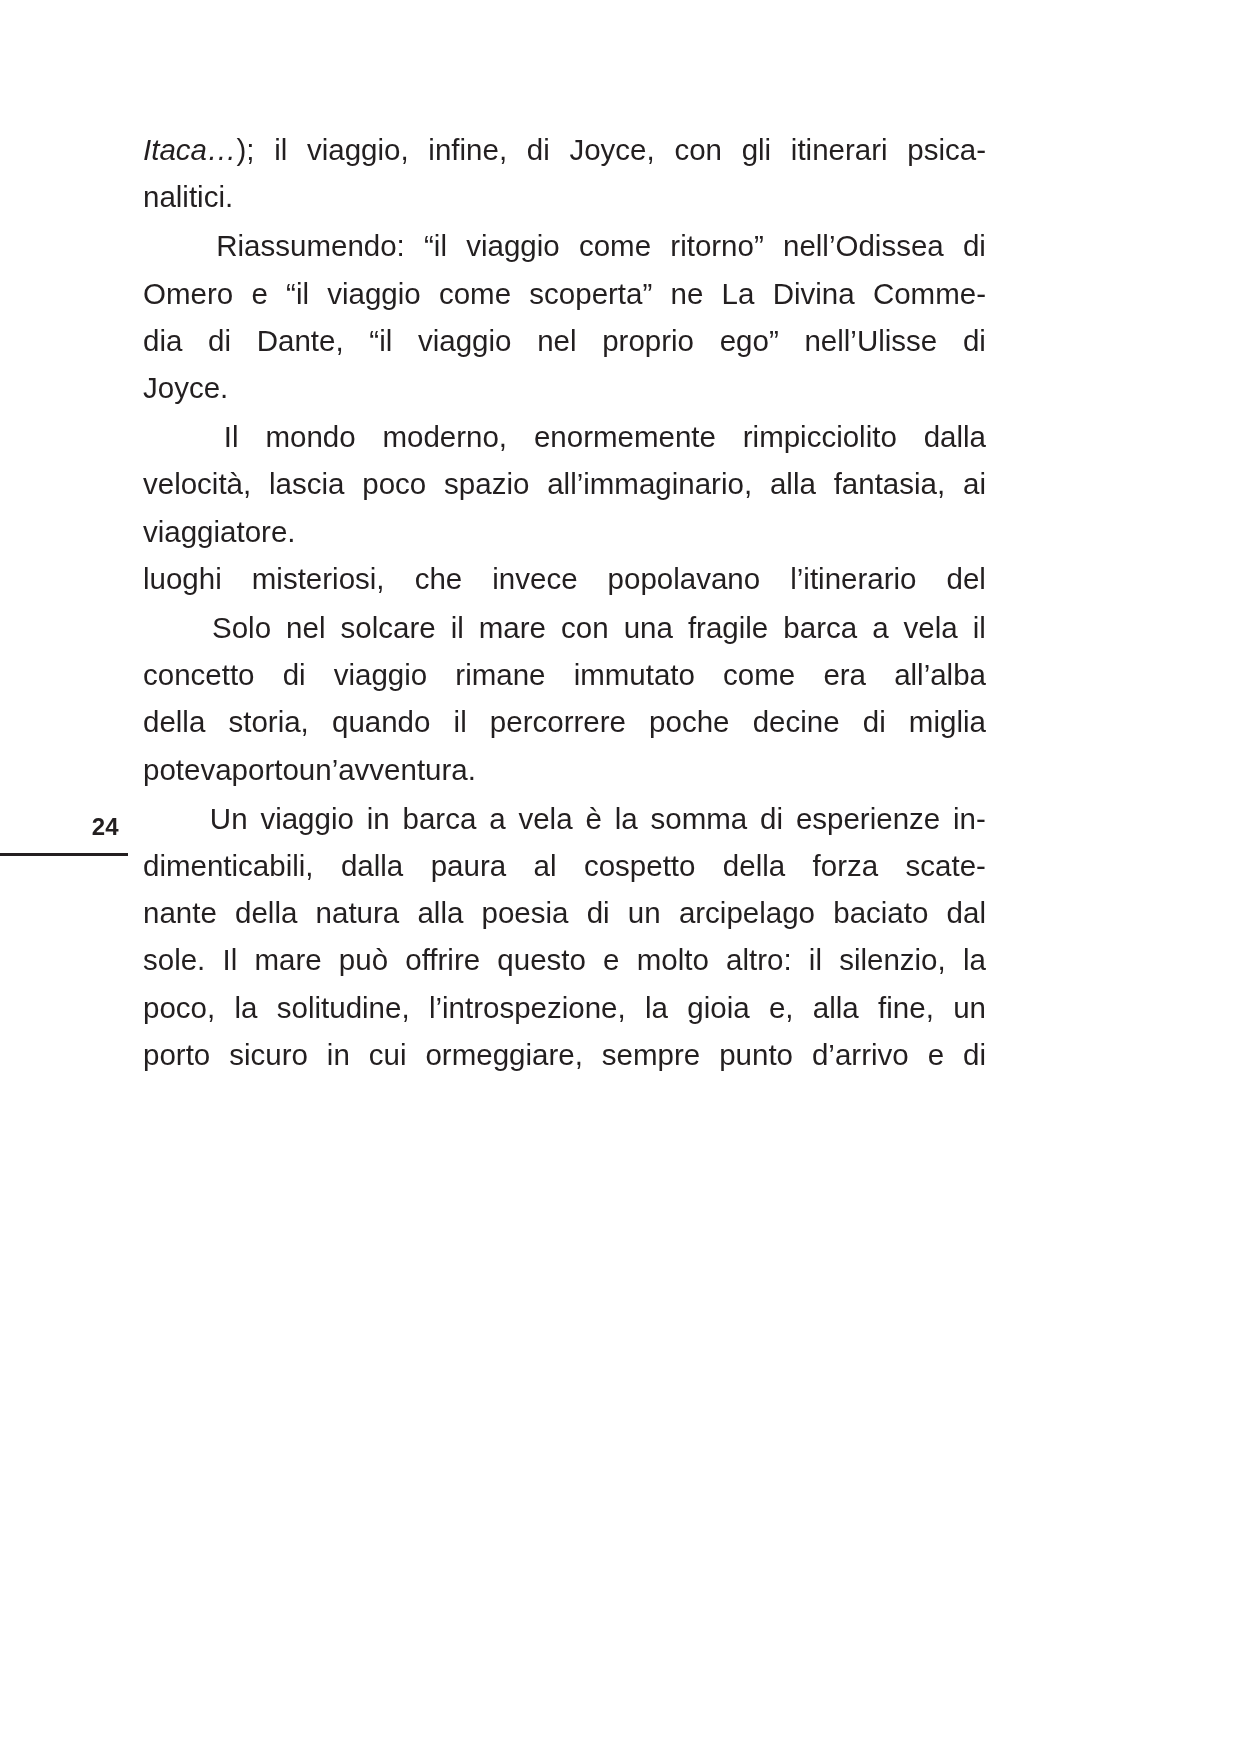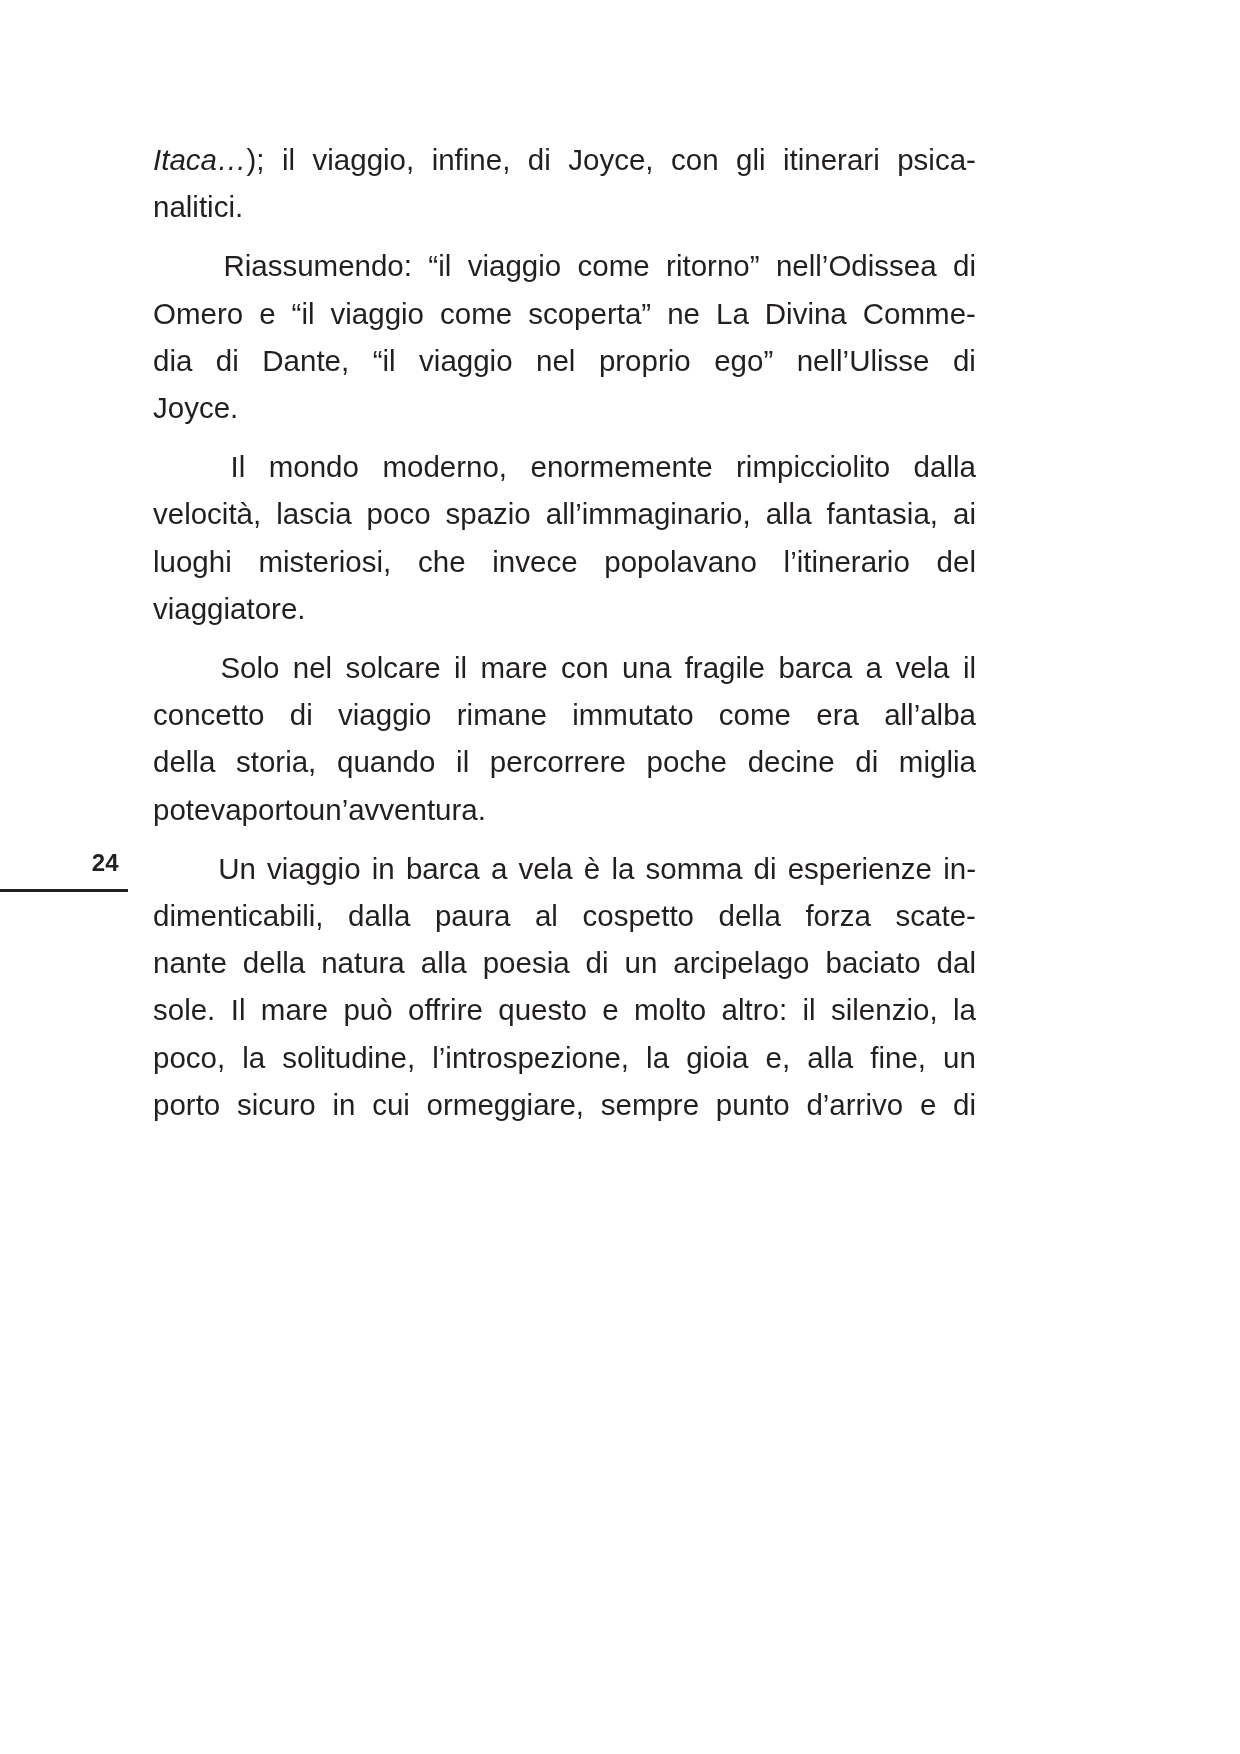--- a/index.html
+++ b/index.html
@@ -26,38 +26,37 @@
   }
   .folio-number {
     display: block;
     text-align: right;
     padding-right: 9px;
     font-size: 24px;
     font-weight: bold;
     line-height: 30px;
     letter-spacing: 0.3px;
     color: #231f20;
-    margin-top: 36px;
   }
   .folio-rule {
     margin-top: 11px;
     width: 128px;
     height: 3px;
     background: #231f20;
   }
 
   
   .textcolumn {
     position: absolute;
     left: 141px;
     top: 124px;
     width: 847px;
   }
   .para {
-    margin: 12px;
+    margin: 2px;
   }
   .line {
     display: block;
     font-size: 29.5px;
     line-height: 47.2px;
     color: #231f20;
     white-space: nowrap;
     text-align: justify;
     text-align-last: justify;
   }
@@ -161,30 +160,30 @@
         <span class="line just">
           <span>velocità,</span>
           <span>lascia</span>
           <span>poco</span>
           <span>spazio</span>
           <span>all’immaginario,</span>
           <span>alla</span>
           <span>fantasia,</span>
           <span>ai</span>
         </span>
+        <span class="line flush"><span>viaggiatore.</span></span>
         <span class="line just">
           <span>luoghi</span>
           <span>misteriosi,</span>
           <span>che</span>
           <span>invece</span>
           <span>popolavano</span>
           <span>l’itinerario</span>
           <span>del</span>
         </span>
-        <span class="line flush"><span>viaggiatore.</span></span>
       </p>
       <p class="para">
         <span class="line just">
           <span class="indent"></span>
           <span>Solo</span>
           <span>nel</span>
           <span>solcare</span>
           <span>il</span>
           <span>mare</span>
           <span>con</span>

